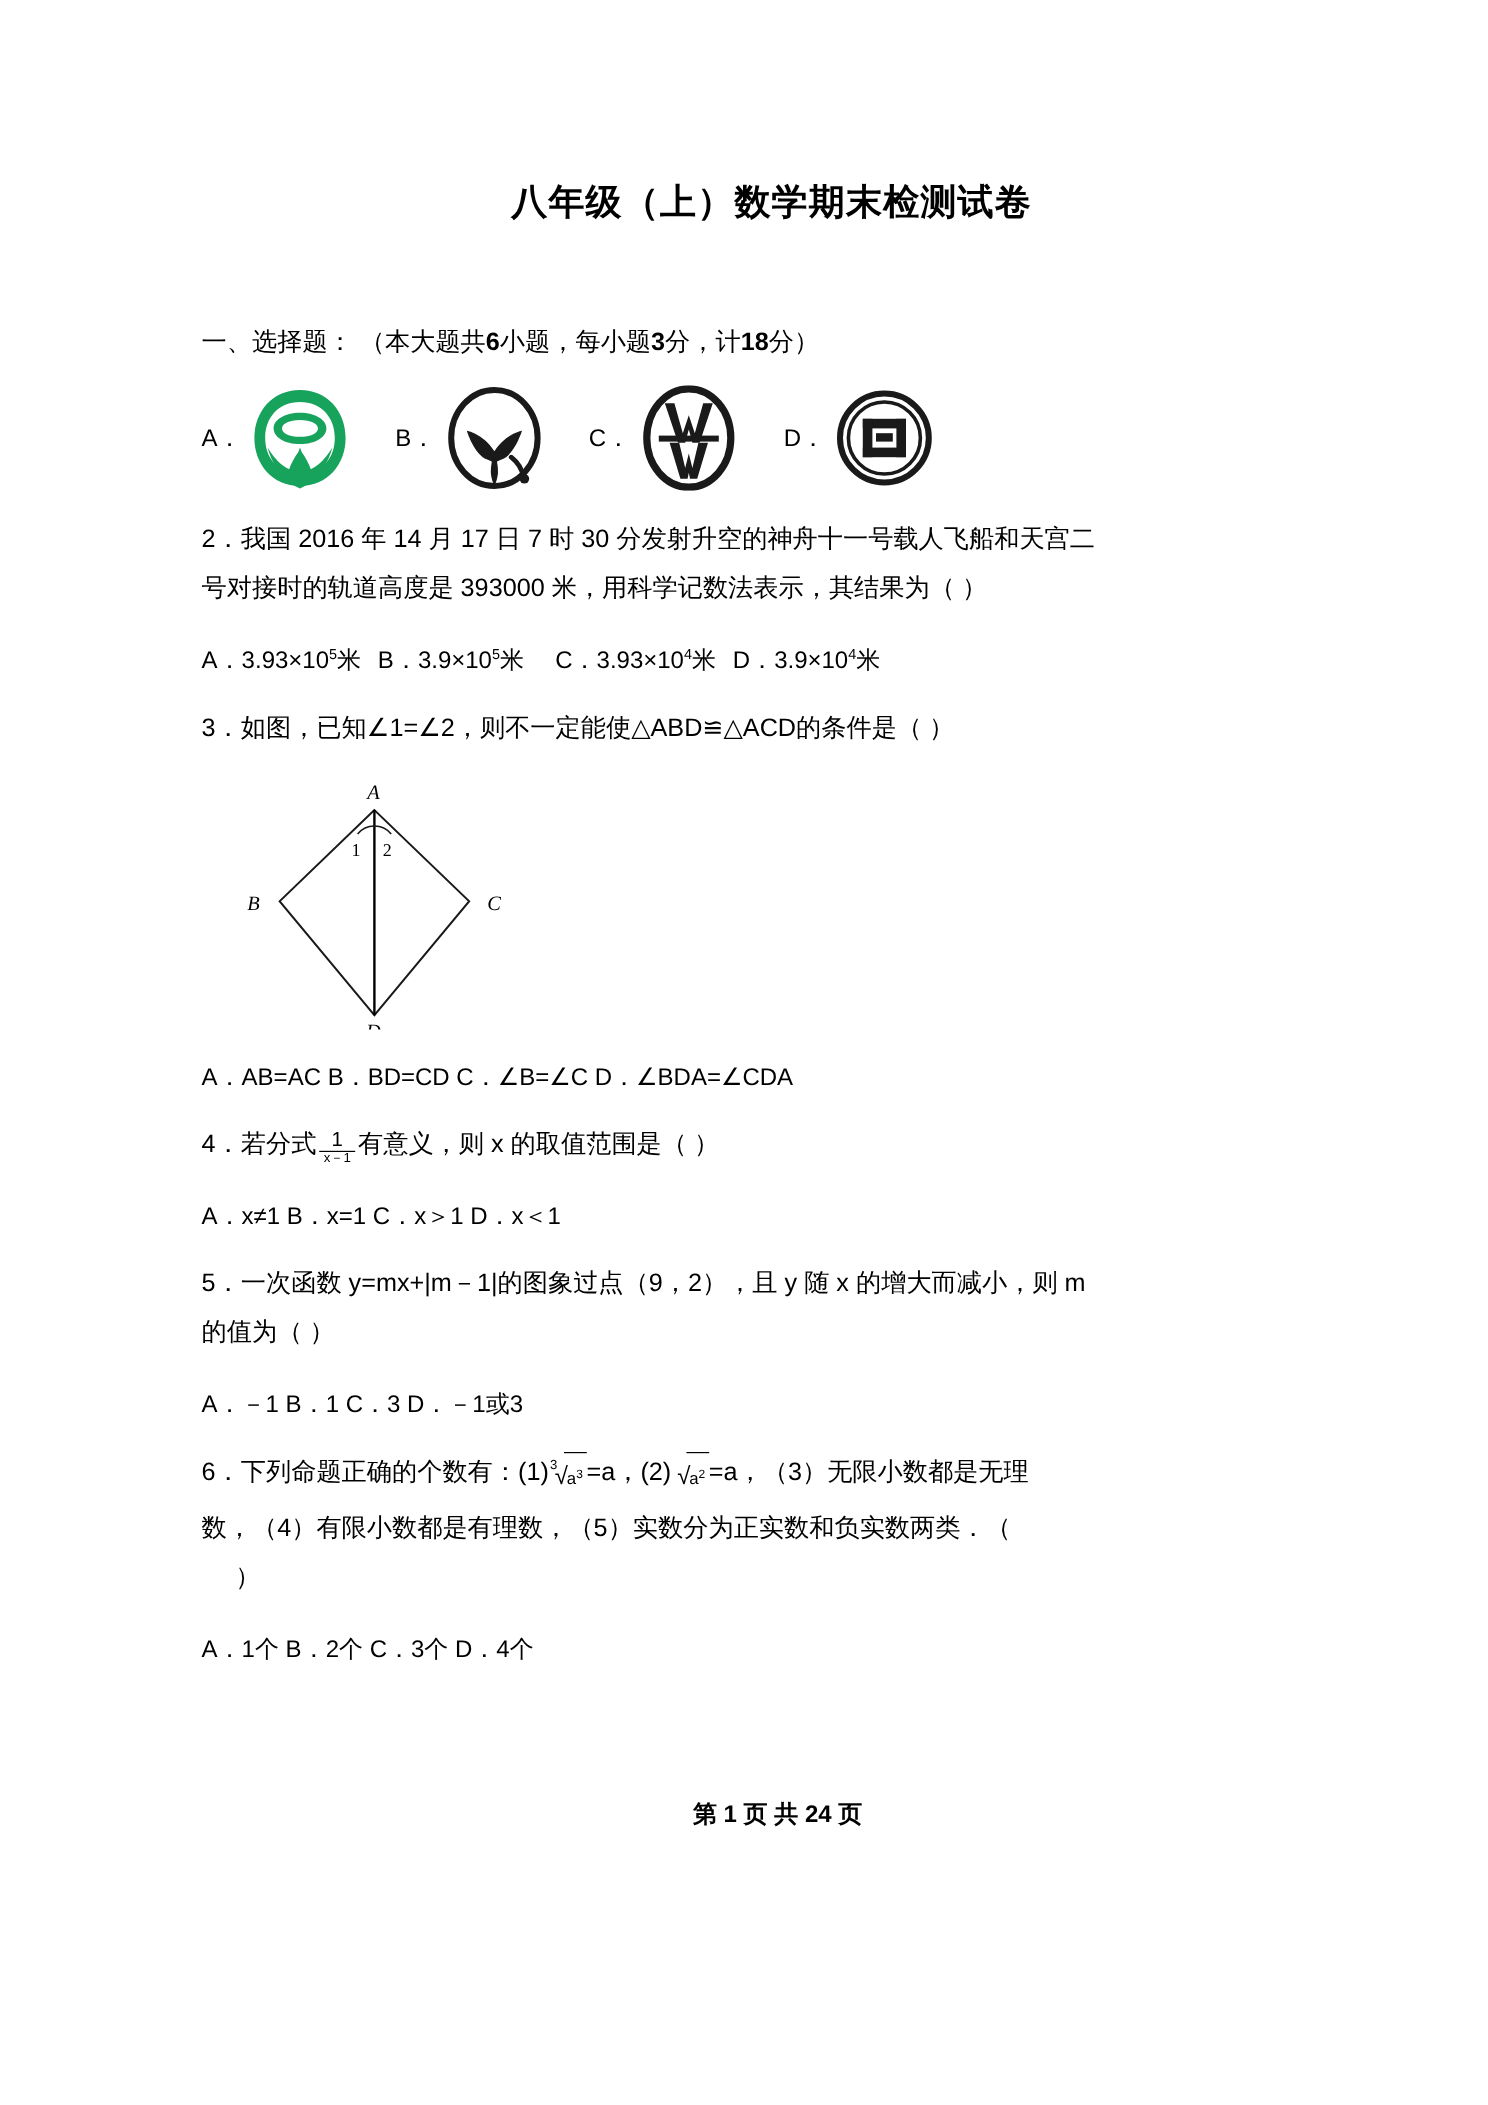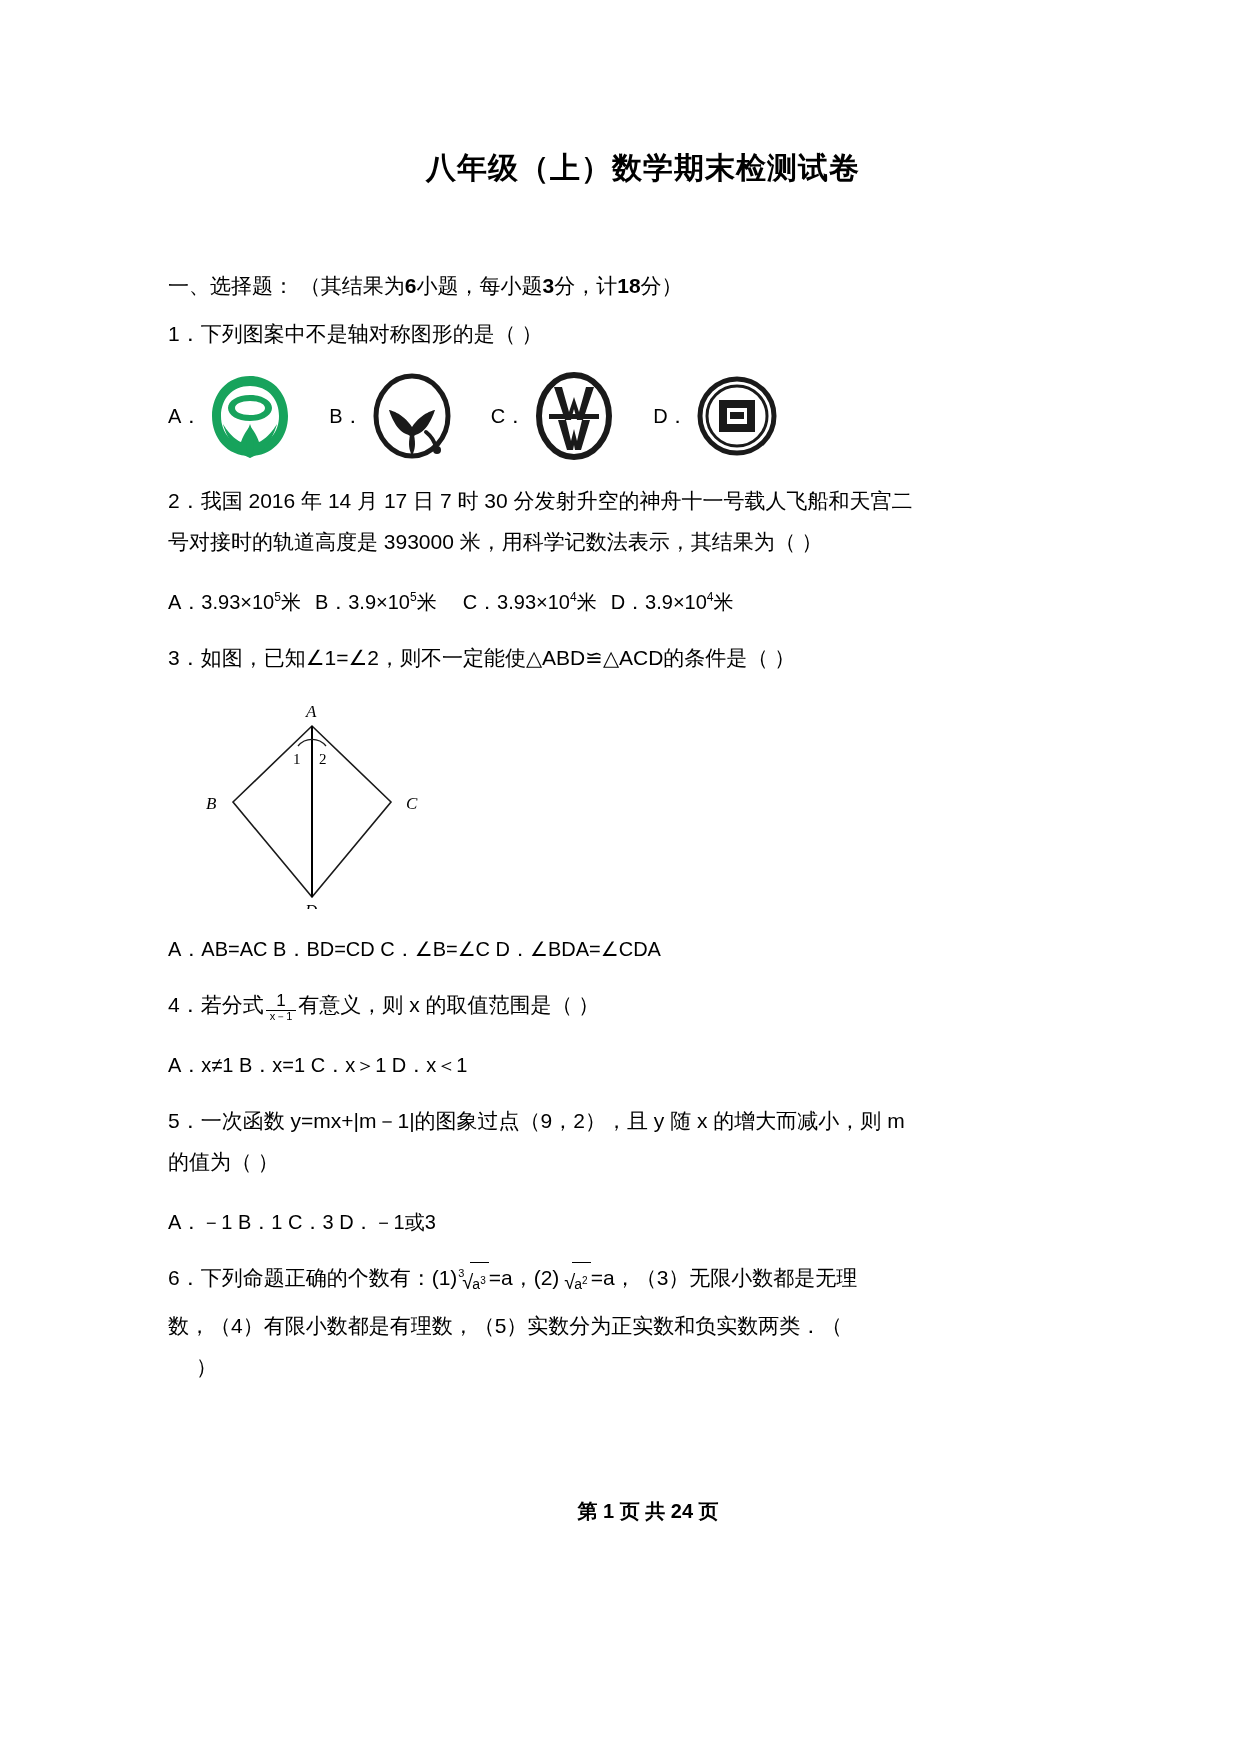--- a/index.html
+++ b/index.html
@@ -184,24 +184,23 @@
 <body>
 
 <div class="page">
 
   <div class="content">
 
     <div class="doc-title">八年级（上）数学期末检测试卷</div>
 
     <div class="section-head">
       <span>一、选择题：</span>
-      <span>（其结果为</span><span class="b">6</span><span>小题，每小题</span><span class="b">3</span><span>分，计</span><span class="b">18</span><span>分）</span>
-    </div>
-
-    <div class="q q-tight">1．下列图案中不是轴对称图形的是（      ）</div>
+      <span>（本大题共</span><span class="b">6</span><span>小题，每小题</span><span class="b">3</span><span>分，计</span><span class="b">18</span><span>分）</span>
+    </div>
+
 
     <div class="logo-row">
 
       <div class="logo-cell">
         <span class="logo-label">A．</span>
         <span class="logo-box">
           <svg width="86" height="88" viewBox="0 0 86 88">
             <path d="M43 4 C20 4 5 22 5 44 C5 66 20 84 43 84 C66 84 81 66 81 44 C81 22 66 4 43 4 Z
                      M43 14 C61 14 72 27 72 44 C72 61 61 74 43 74 C25 74 14 61 14 44 C14 27 25 14 43 14 Z" fill="#17a35c"></path>
             <path d="M43 23 C30 23 21 29 21 36 C21 43 30 49 43 49 C56 49 65 43 65 36 C65 29 56 23 43 23 Z
@@ -295,18 +294,19 @@
 
     <div class="q">5．一次函数 y=mx+|m－1|的图象过点（9，2），且 y 随 x 的增大而减小，则 m</div>
     <div class="q" style="margin-top:0">的值为（      ）</div>
     <div class="opts">A．－1 B．1    C．3    D．－1或3</div>
 
     <div class="q">
       <span>6．下列命题正确的个数有：</span><span>(1)</span><span class="radical"><span class="idx">3</span><span class="sign">√</span><span class="body"><span class="base">a</span><sup>3</sup></span></span><span>=a，</span><span>(2)</span><span class="radical"><span class="idx"></span><span class="sign">√</span><span class="body"><span class="base">a</span><sup>2</sup></span></span><span>=a，</span><span>（3）无限小数都是无理</span>
     </div>
     <div class="q" style="margin-top:0">数，（4）有限小数都是有理数，（5）实数分为正实数和负实数两类．（</div>
     <div class="q" style="margin-top:0; padding-left:28px;">）</div>
+    <div class="opts">A．1个 B．2个 C．3个 D．4个</div>
 
   </div>
 
   <div class="footer">第 1 页 共 24 页</div>
 
 </div>
 
 </body></html>

